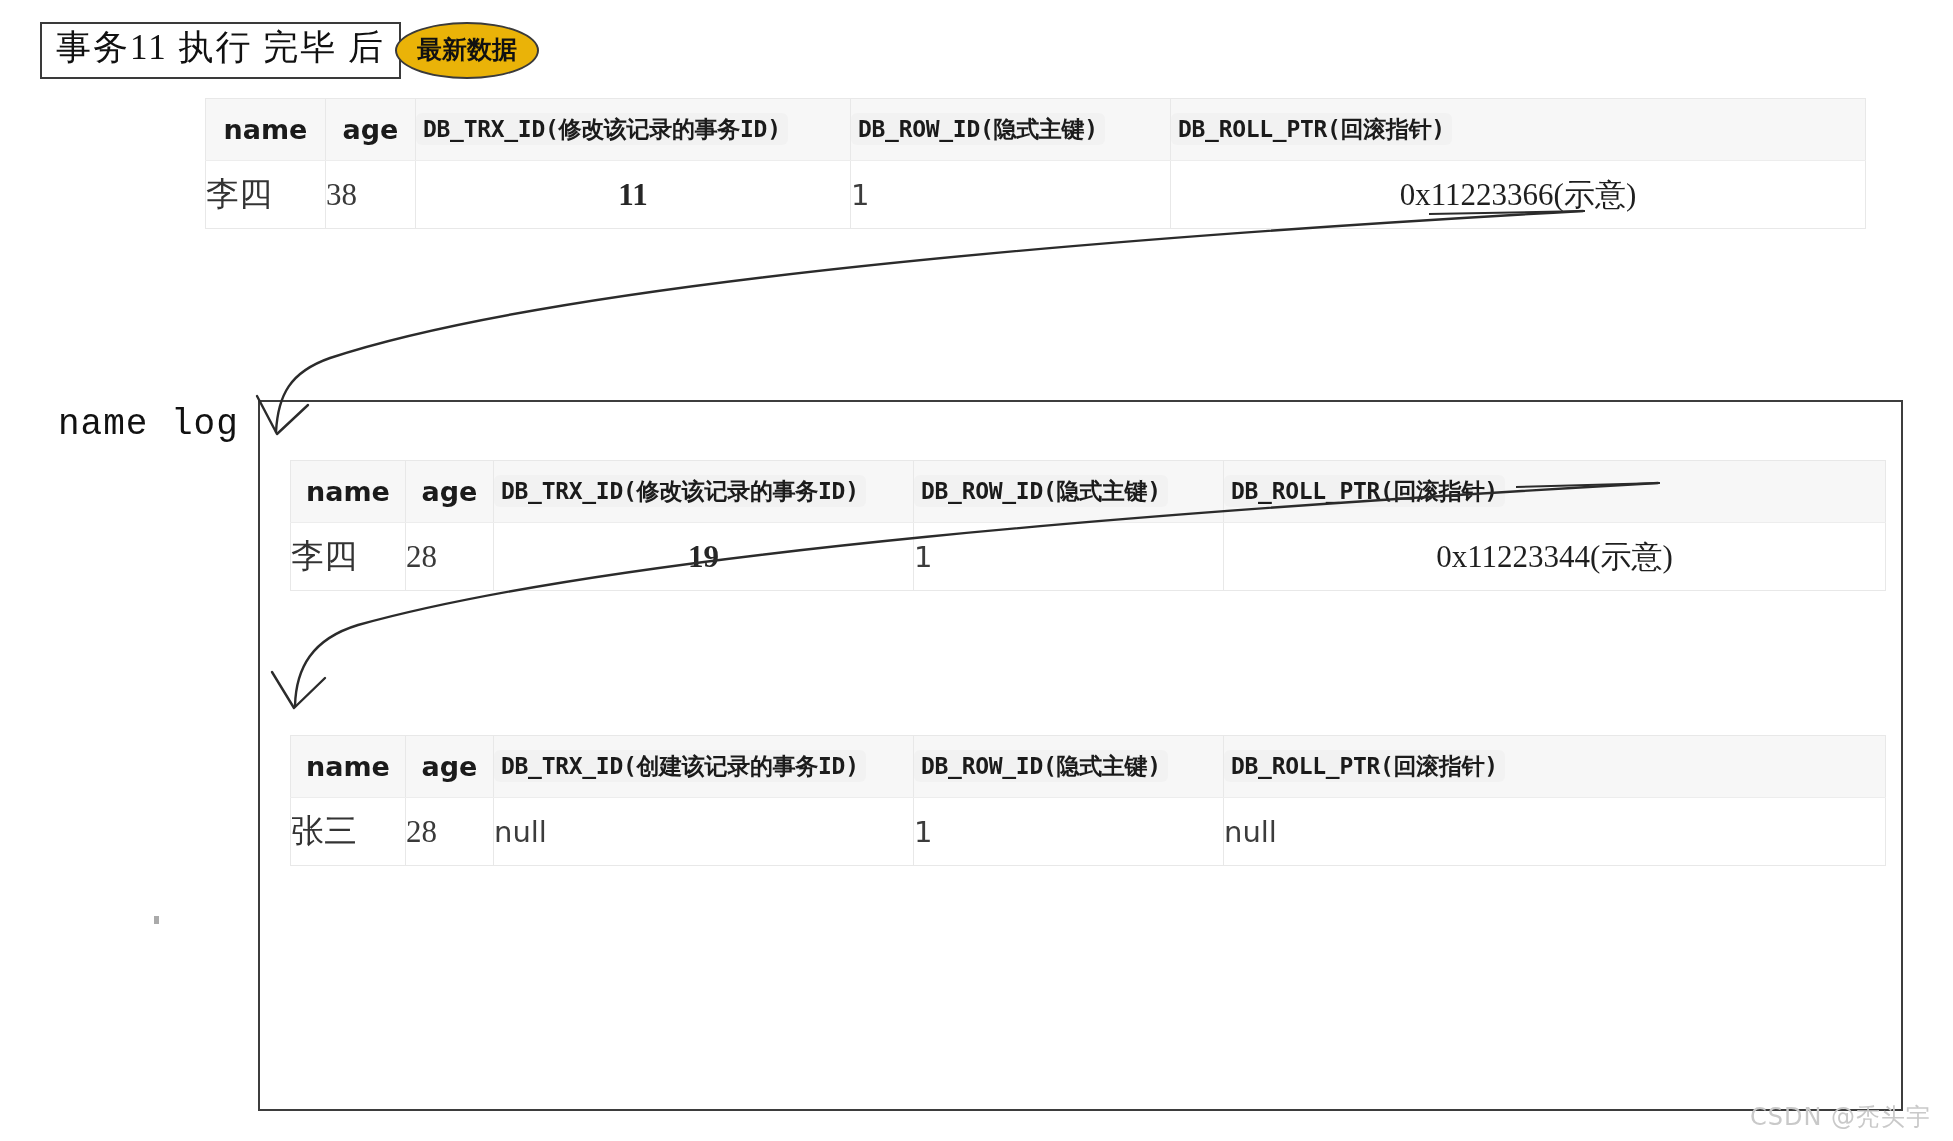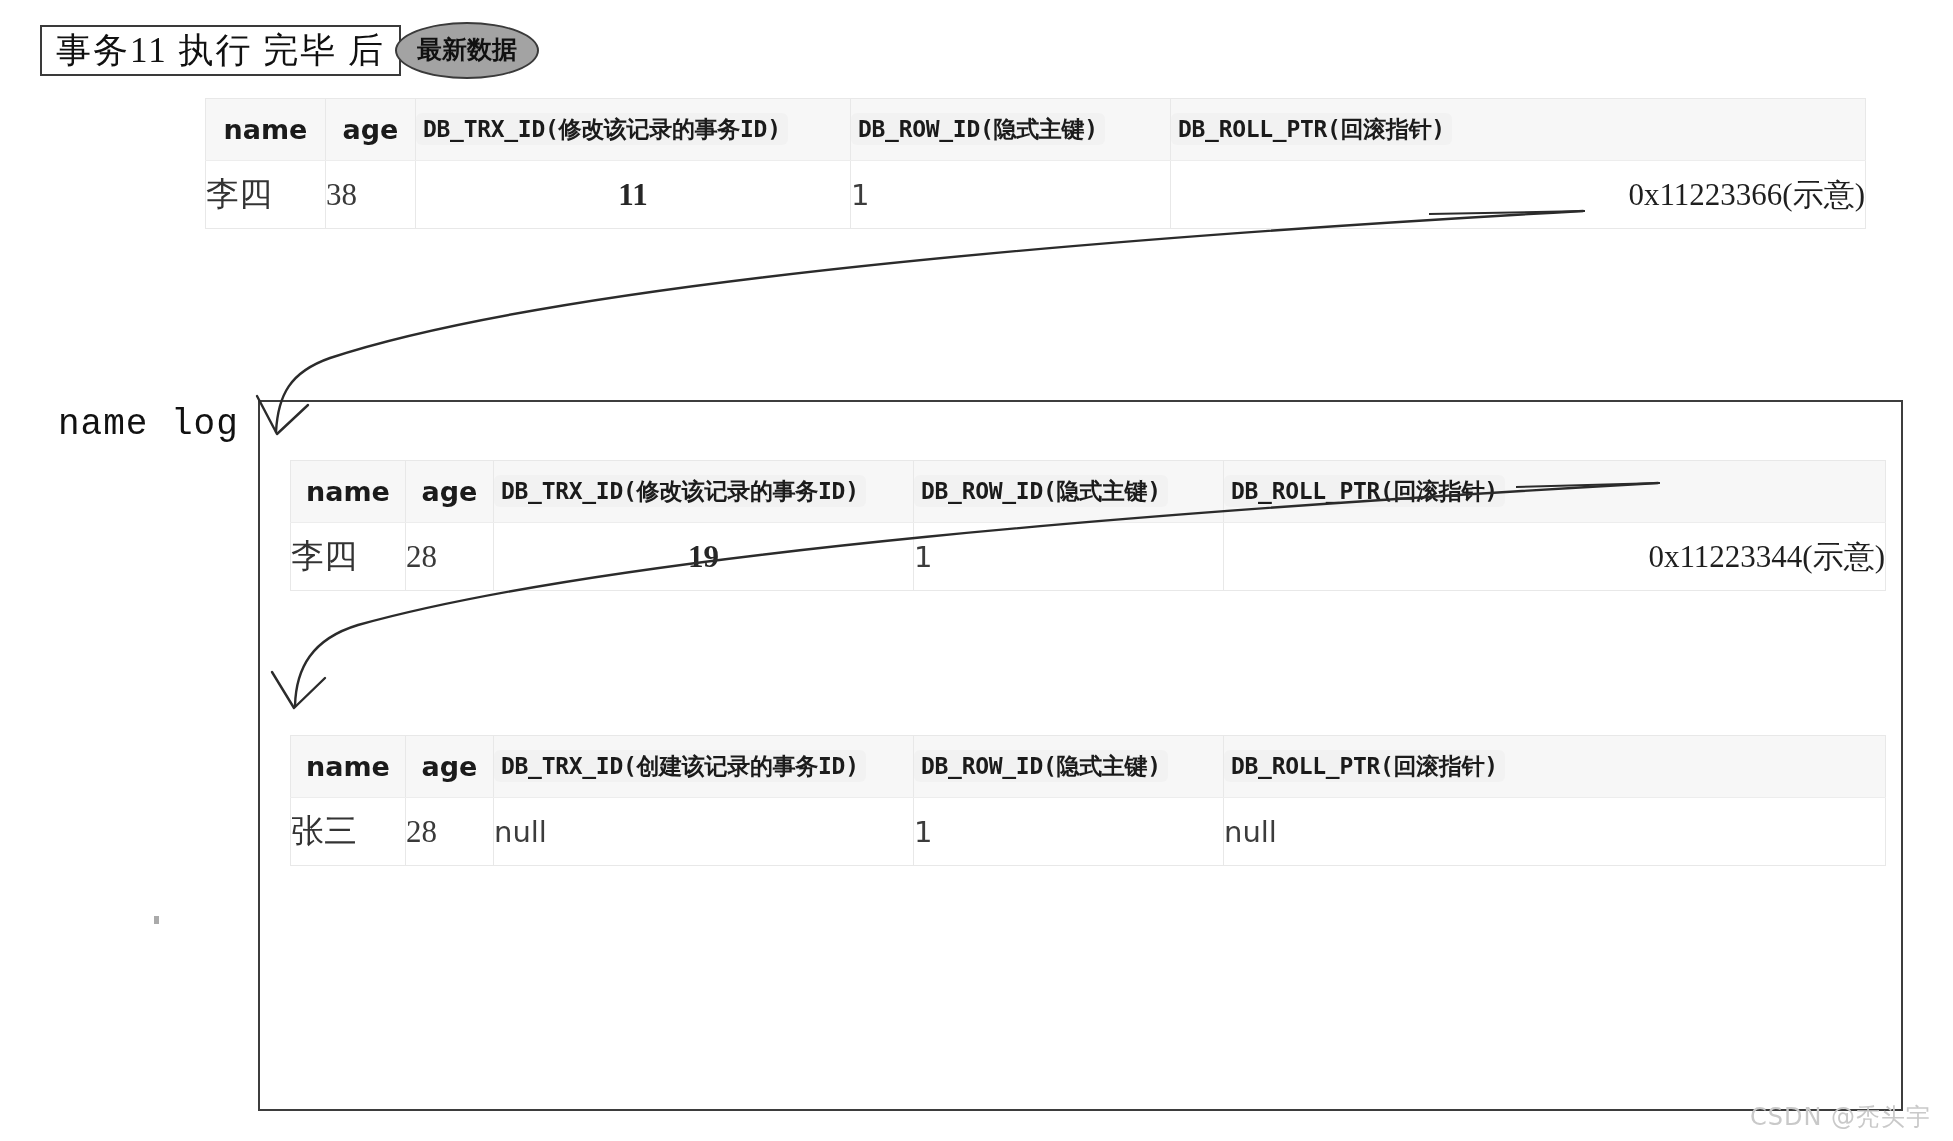--- a/index.html
+++ b/index.html
@@ -19,38 +19,38 @@
   
   #title-row {
     position: absolute;
     left: 40px;
     top: 22px;
     display: flex;
     align-items: center;
   }
   #title-box {
     border: 2px solid #3a3a3a;
-    padding: 4px 14px 4px 14px;
+    padding: 4px 14px 10px 14px;
     font-family: "Liberation Serif", "DejaVu Serif", serif;
     font-size: 35px;
     line-height: 1.12;
     letter-spacing: 2px;
     white-space: nowrap;
     color: #111;
   }
   #title-badge {
     margin-left: -6px;
     border: 2px solid #3a3a3a;
     border-radius: 50%;
     padding: 9px 20px 11px 20px;
     font-family: "DejaVu Sans", "Liberation Sans", sans-serif;
     font-weight: bold;
     font-size: 25px;
     white-space: nowrap;
-    background: #a3a3a3;
+    background: #eab308;
     color: #111;
     z-index: 3;
     position: relative;
   }
 
   
   #undo-log-label {
     position: absolute;
     left: 58px;
     top: 404px;
@@ -141,21 +141,21 @@
   .v-rowid {
     font-family: "DejaVu Sans", "Liberation Sans", sans-serif;
     font-size: 29px;
     color: #3c3c3c;
     padding-left: 22px;
   }
   .v-ptr {
     font-family: "Liberation Serif", "DejaVu Serif", serif;
     font-size: 31px;
     color: #1f1f1f;
-    text-align: right;
+    text-align: center;
     padding-right: 20px;
     white-space: nowrap;
   }
   .v-null {
     font-family: "DejaVu Sans", "Liberation Sans", sans-serif;
     font-size: 29px;
     color: #3c3c3c;
     padding-left: 18px;
   }
 

